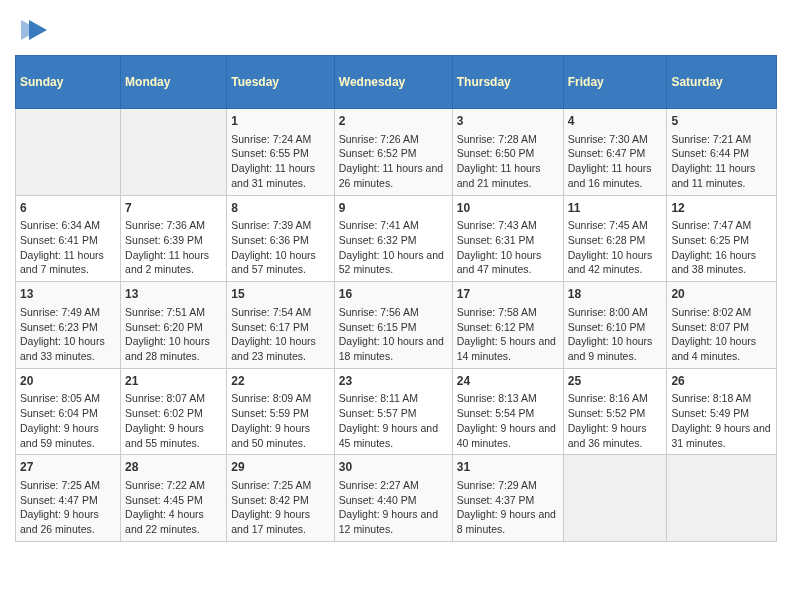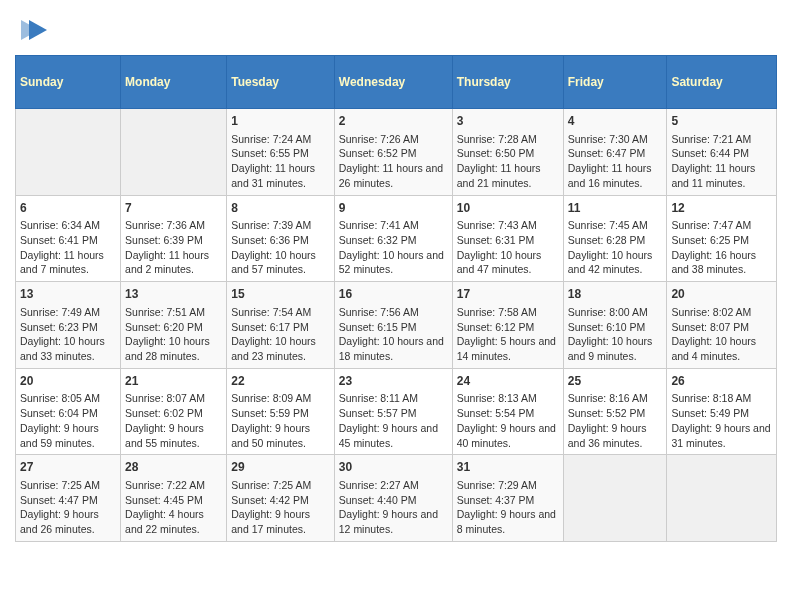--- a/index.html
+++ b/index.html
@@ -302,21 +302,21 @@
           </td>
           <td>
             <span class="day-num">28</span>
             <div>Sunrise: 7:22 AM</div>
             <div>Sunset: 4:45 PM</div>
             <div>Daylight: 4 hours and 22 minutes.</div>
           </td>
           <td>
             <span class="day-num">29</span>
             <div>Sunrise: 7:25 AM</div>
-            <div>Sunset: 4:42 PM</div>
+            <div>Sunset: 8:42 PM</div>
             <div>Daylight: 9 hours and 17 minutes.</div>
           </td>
           <td>
             <span class="day-num">30</span>
             <div>Sunrise: 2:27 AM</div>
             <div>Sunset: 4:40 PM</div>
             <div>Daylight: 9 hours and 12 minutes.</div>
           </td>
           <td>
             <span class="day-num">31</span>

